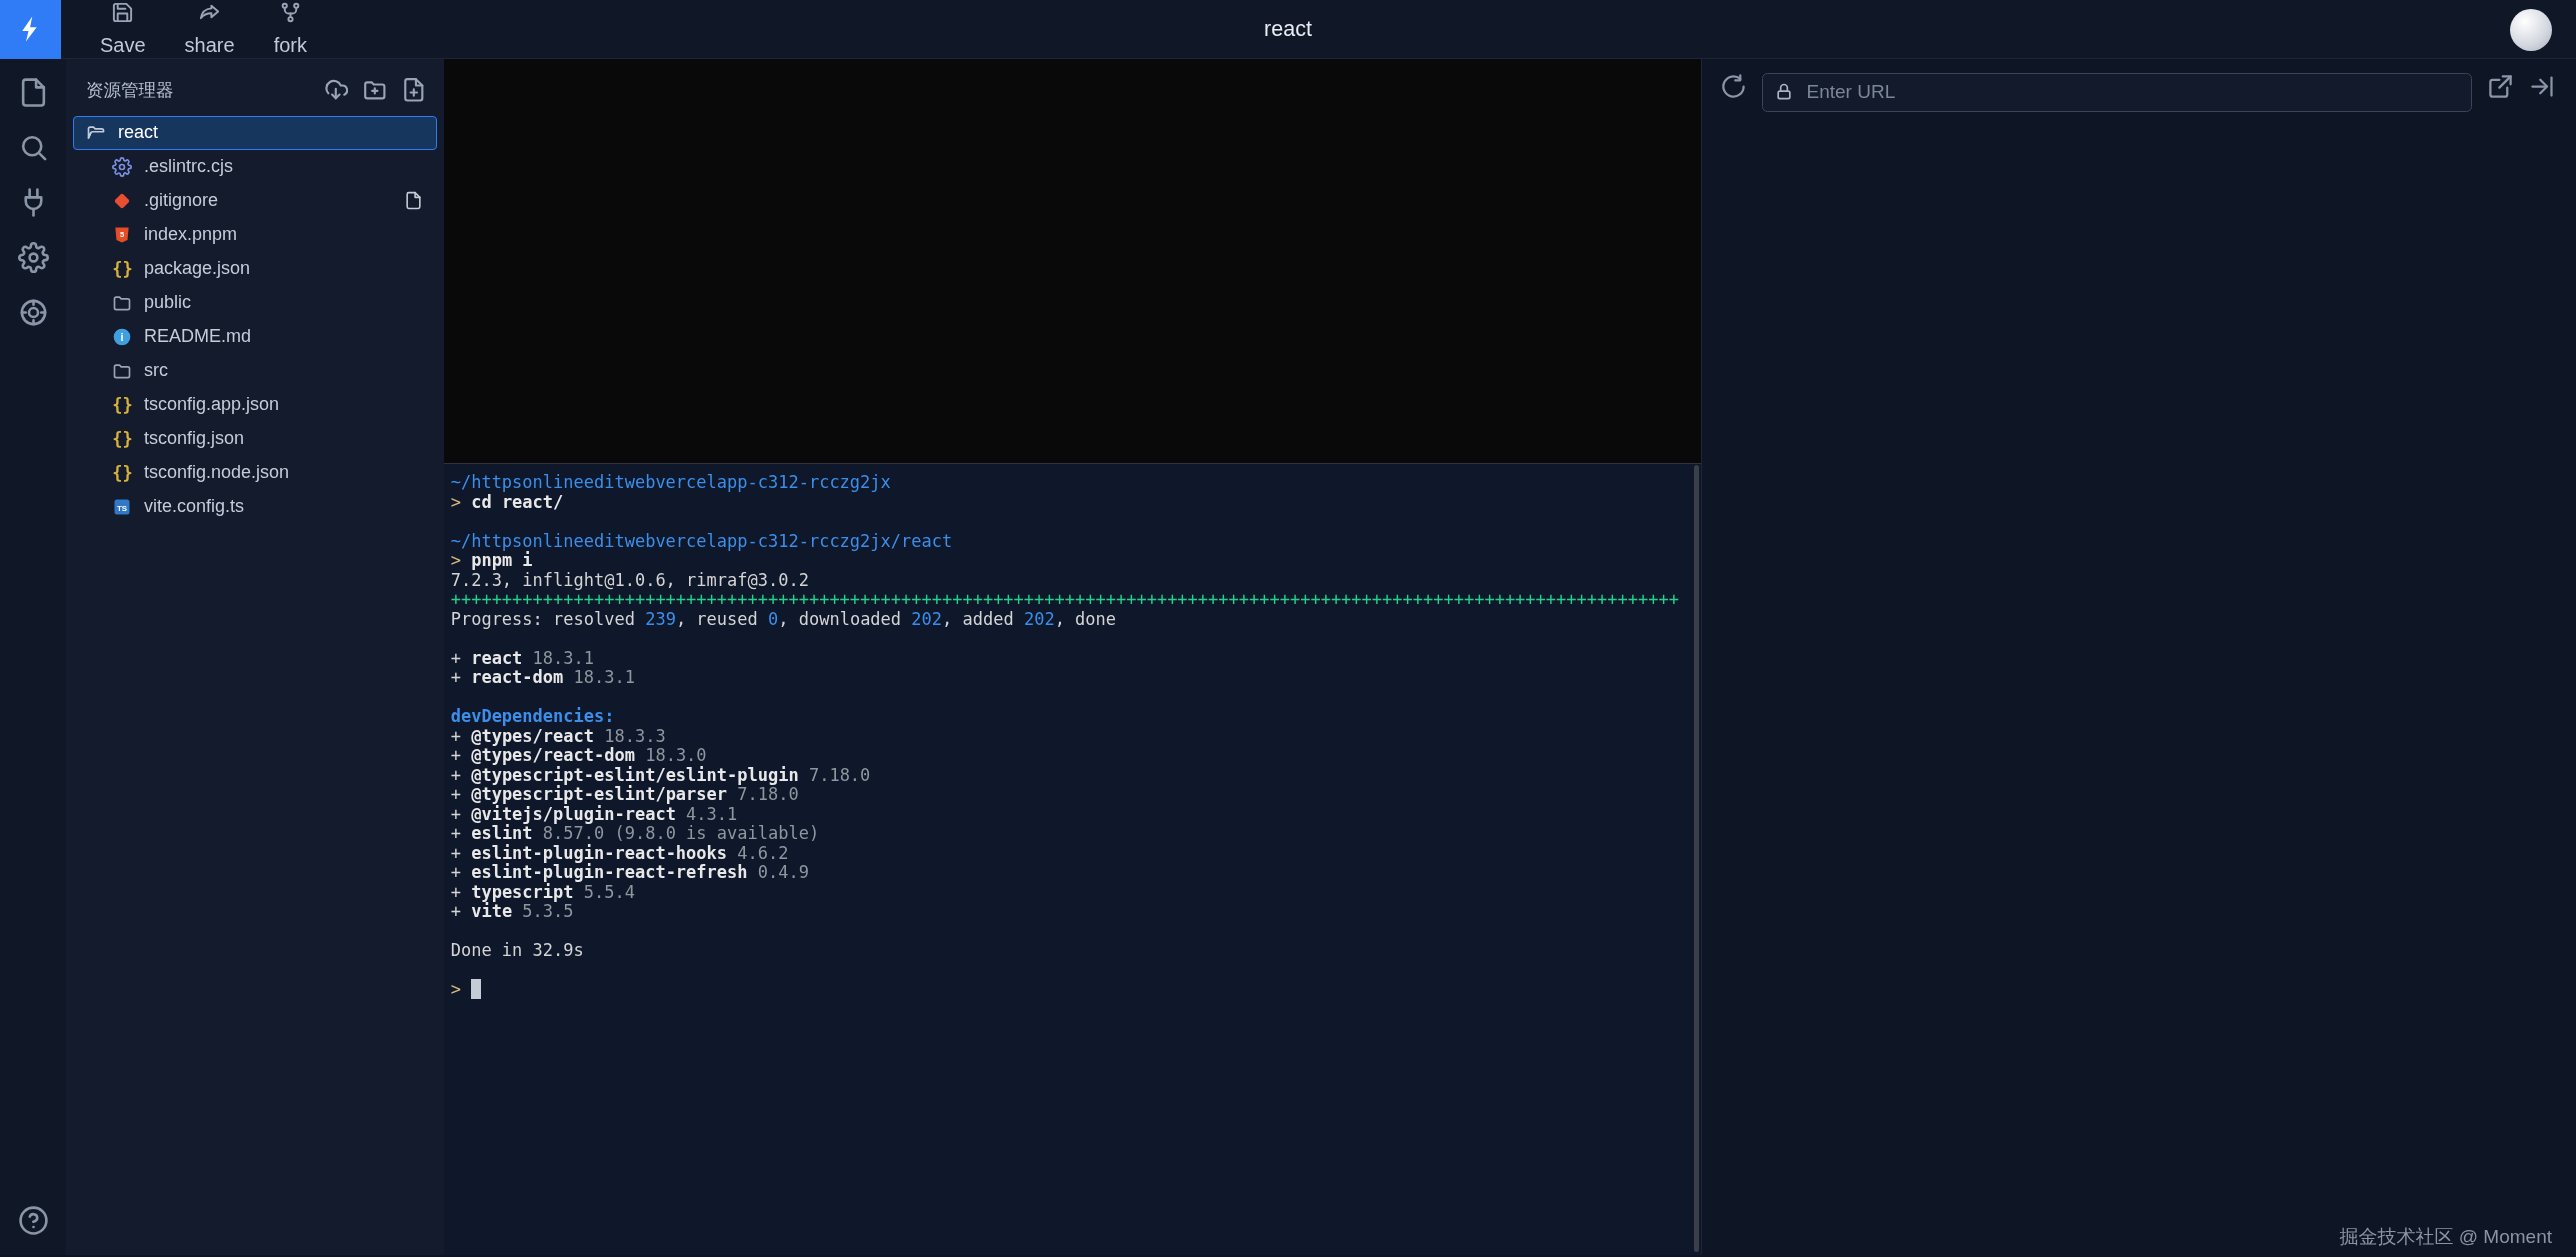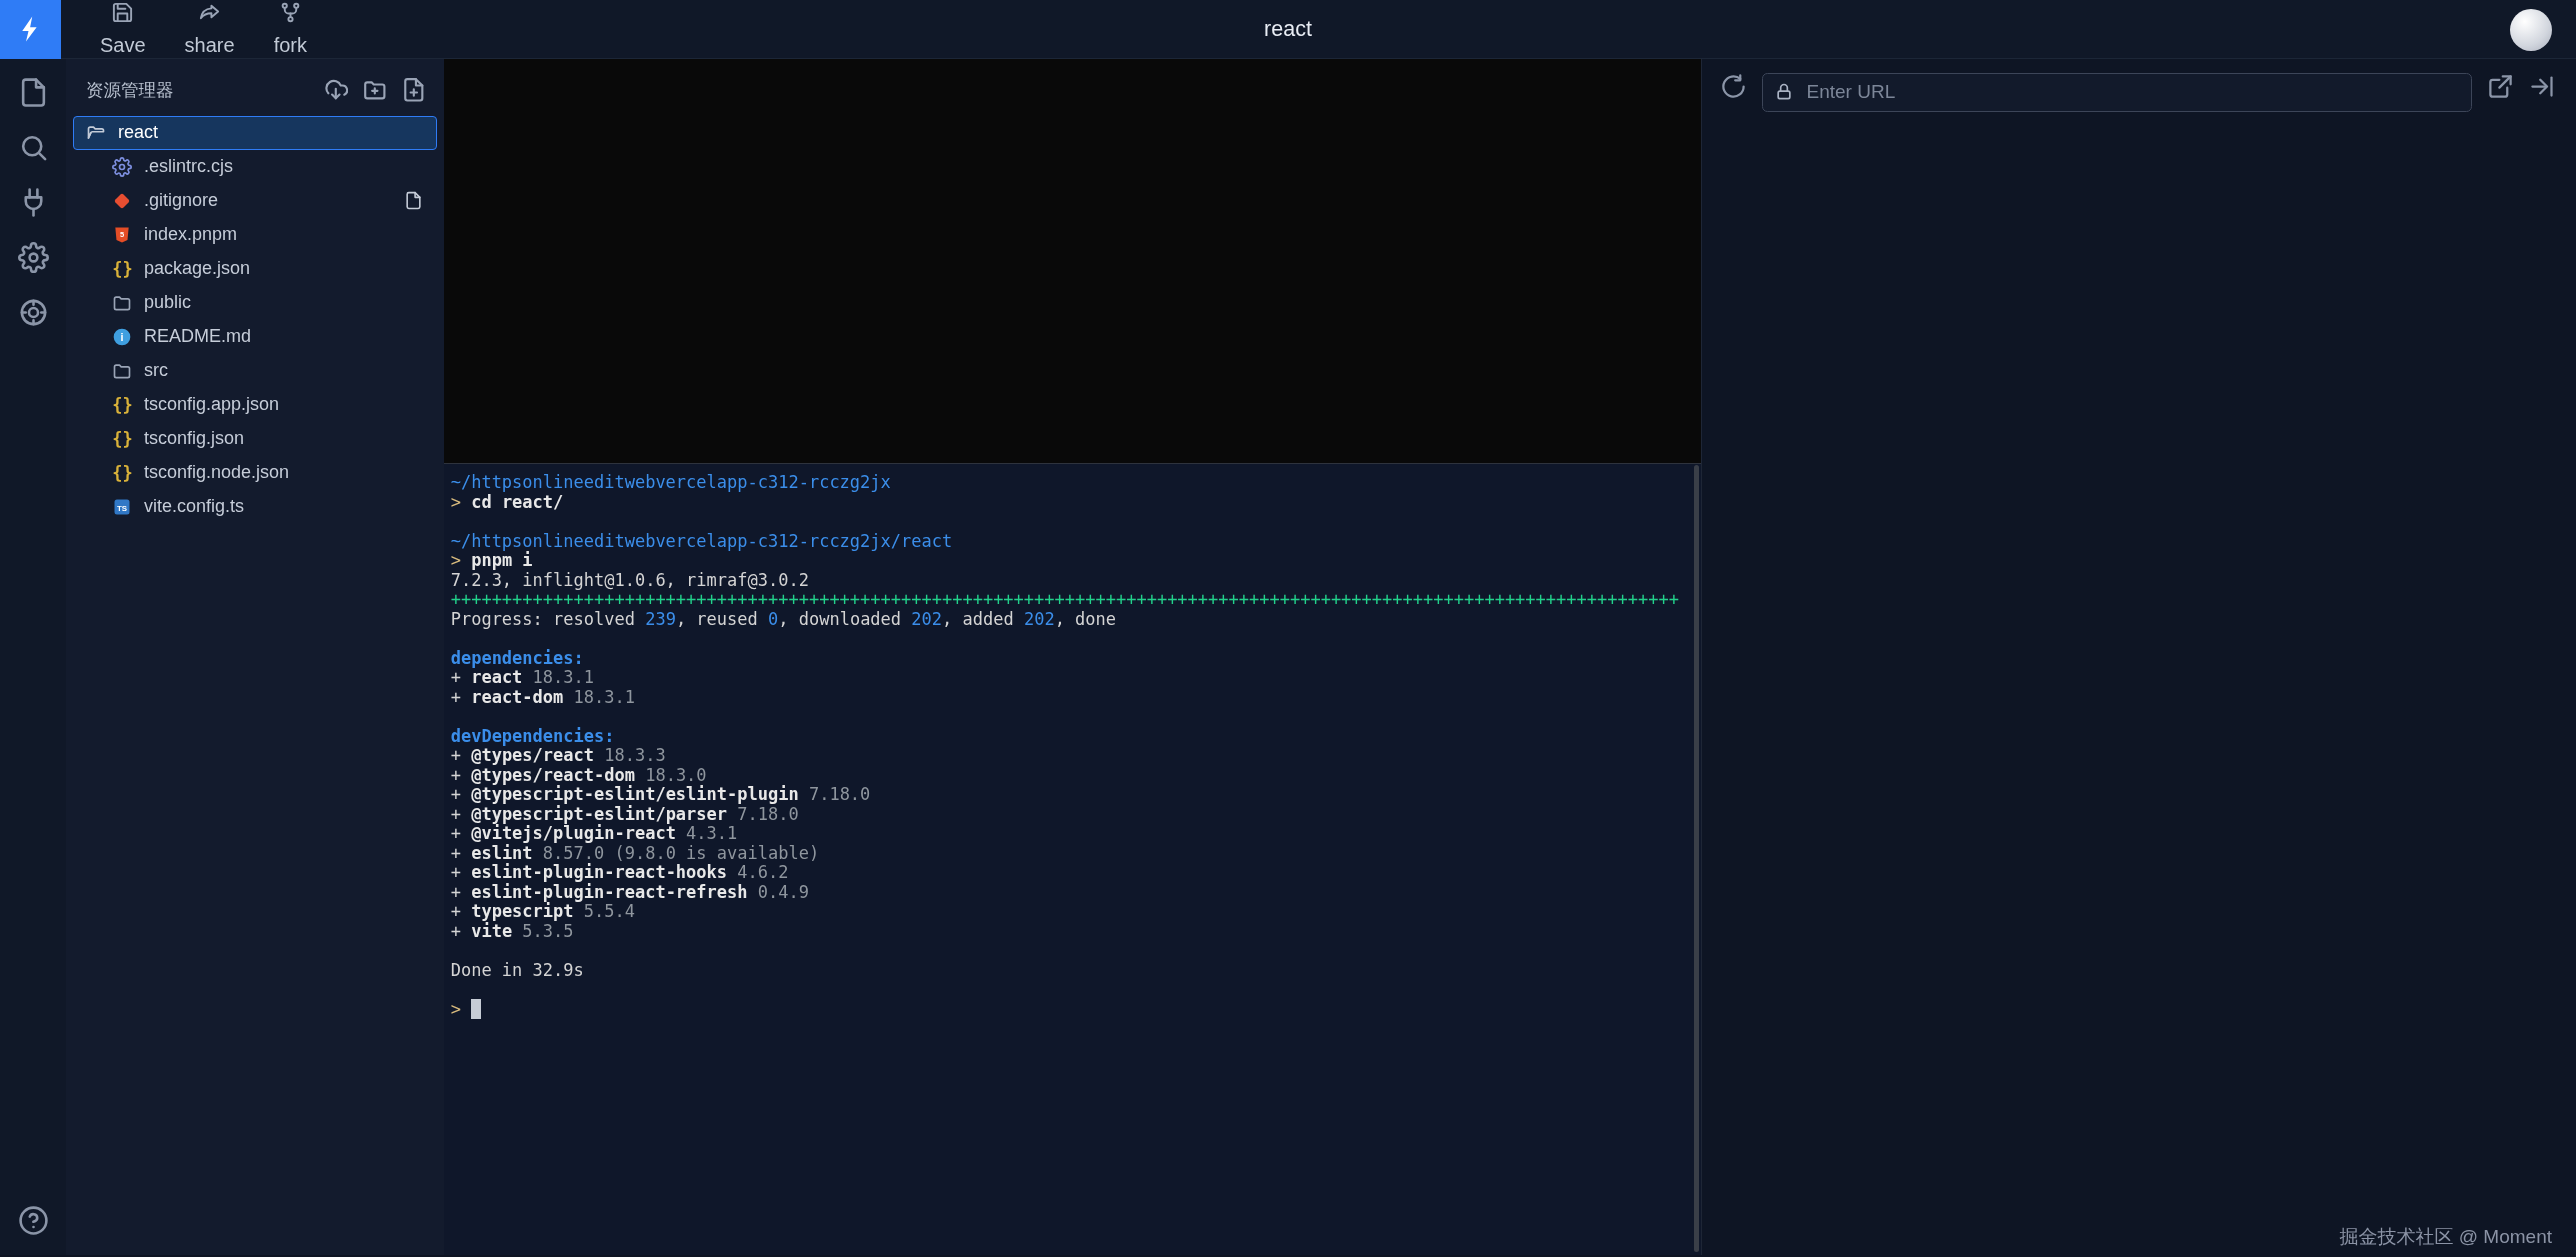--- a/index.html
+++ b/index.html
@@ -333,21 +333,20 @@
     <div class="terminal-pane" id="terminal-output">
         <div class="term-line"><span class="seg-path">~/httpsonlineeditwebvercelapp-c312-rcczg2jx</span></div>
         <div class="term-line"><span class="seg-prompt">&gt; </span><span class="seg-cmd">cd react/</span></div>
         <div class="term-line">&nbsp;</div>
         <div class="term-line"><span class="seg-path">~/httpsonlineeditwebvercelapp-c312-rcczg2jx/react</span></div>
         <div class="term-line"><span class="seg-prompt">&gt; </span><span class="seg-cmd">pnpm i</span></div>
         <div class="term-line"><span class="seg-plain">7.2.3, inflight@1.0.6, rimraf@3.0.2</span></div>
         <div class="term-line"><span class="seg-green">++++++++++++++++++++++++++++++++++++++++++++++++++++++++++++++++++++++++++++++++++++++++++++++++++++++++++++++++++++++++</span></div>
         <div class="term-line"><span class="seg-plain">Progress: resolved </span><span class="seg-num">239</span><span class="seg-plain">, reused </span><span class="seg-num">0</span><span class="seg-plain">, downloaded </span><span class="seg-num">202</span><span class="seg-plain">, added </span><span class="seg-num">202</span><span class="seg-plain">, done</span></div>
         <div class="term-line">&nbsp;</div>
-        <div class="term-line"><span class="seg-head">dependencies:</span></div>
         <div class="term-line"><span class="seg-plain">+ </span><span class="seg-cmd">react</span><span class="seg-dim"> 18.3.1</span></div>
         <div class="term-line"><span class="seg-plain">+ </span><span class="seg-cmd">react-dom</span><span class="seg-dim"> 18.3.1</span></div>
         <div class="term-line">&nbsp;</div>
         <div class="term-line"><span class="seg-head">devDependencies:</span></div>
         <div class="term-line"><span class="seg-plain">+ </span><span class="seg-cmd">@types/react</span><span class="seg-dim"> 18.3.3</span></div>
         <div class="term-line"><span class="seg-plain">+ </span><span class="seg-cmd">@types/react-dom</span><span class="seg-dim"> 18.3.0</span></div>
         <div class="term-line"><span class="seg-plain">+ </span><span class="seg-cmd">@typescript-eslint/eslint-plugin</span><span class="seg-dim"> 7.18.0</span></div>
         <div class="term-line"><span class="seg-plain">+ </span><span class="seg-cmd">@typescript-eslint/parser</span><span class="seg-dim"> 7.18.0</span></div>
         <div class="term-line"><span class="seg-plain">+ </span><span class="seg-cmd">@vitejs/plugin-react</span><span class="seg-dim"> 4.3.1</span></div>
         <div class="term-line"><span class="seg-plain">+ </span><span class="seg-cmd">eslint</span><span class="seg-dim"> 8.57.0 (9.8.0 is available)</span></div>

